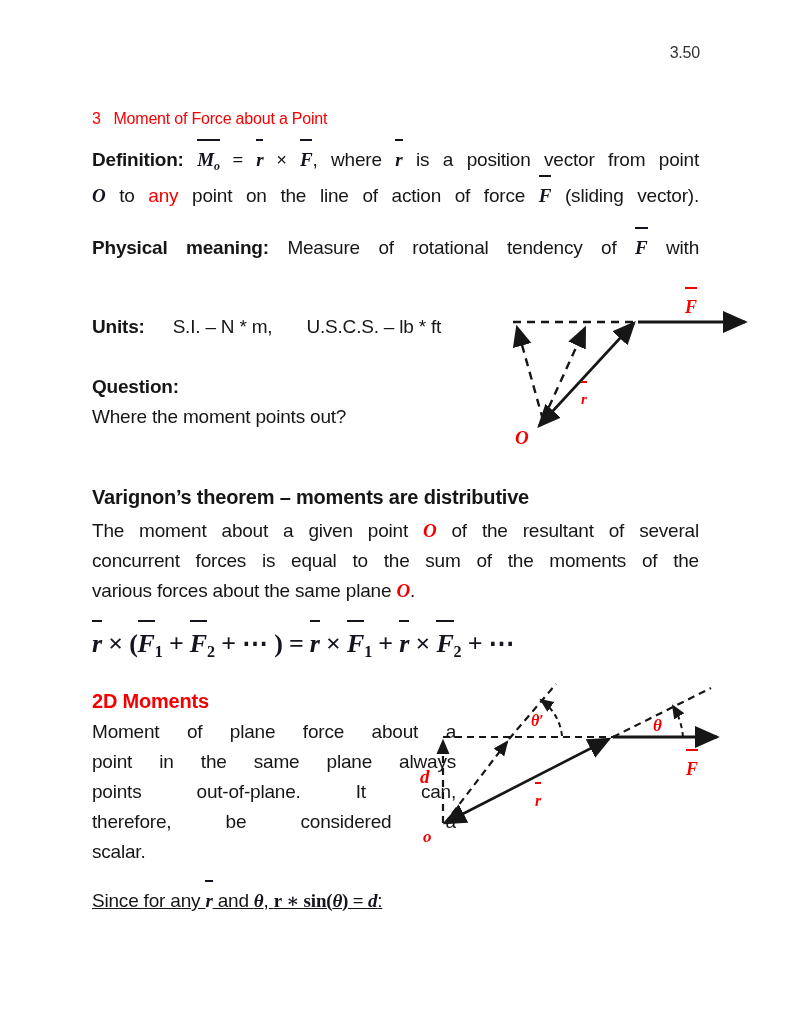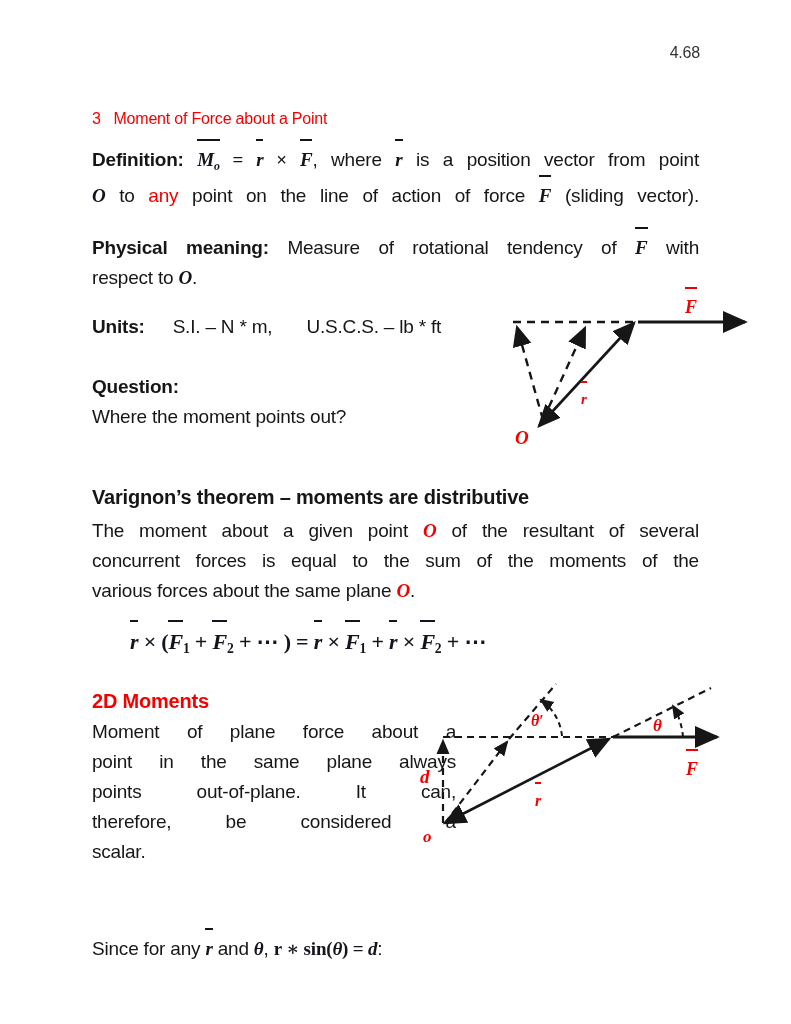--- a/index.html
+++ b/index.html
@@ -12,53 +12,50 @@
   .jline{text-align:justify;text-align-last:justify;line-height:30px;}
   .nline{text-align:left;line-height:30px;}
   
   .m{font-family:"Liberation Serif","DejaVu Serif",serif;font-weight:bold;font-style:italic;color:#14141f;}
   .mo{font-family:"Liberation Serif","DejaVu Serif",serif;font-weight:bold;font-style:normal;color:#14141f;}
   .ov{display:inline-block;border-top:2px solid currentColor;padding-top:9px;line-height:1.02;}
   .sb{font-size:0.62em;vertical-align:-0.3em;}
   .pagenum{font-size:16px;color:#333;text-align:right;}
   .hred{font-size:16px;white-space:pre;}
   .hbold{font-size:20px;font-weight:bold;}
-  .formula{font-size:22px;margin-left:38px;}
+  .formula{font-size:26px;}
   
   .diag{position:absolute;}
   .diag svg{position:absolute;left:0;top:0;}
   .dlbl{position:absolute;font-family:"Liberation Serif","DejaVu Serif",serif;
         font-weight:bold;font-style:italic;color:#f40000;line-height:1;}
   .units-gap1{display:inline-block;width:28px;}
   .units-gap2{display:inline-block;width:34px;}
 </style>
 </head>
 <body>
 
 <div class="page">
 
-  <div class="abs pagenum" style="left:640px;top:44px;width:60px;">4.68</div>
+  <div class="abs pagenum" style="left:640px;top:44px;width:60px;">3.50</div>
 
   <div class="abs hred red" style="left:92px;top:110px;">3   Moment of Force about a Point</div>
 
   <div class="abs" style="left:92px;top:139px;width:607px;">
     <div class="jline">
       <span class="b">Definition: </span><span class="m"><span class="ov"><span>M</span><span class="sb">o</span></span></span><span class="mo"> = </span><span class="m ov">r</span><span class="mo"> × </span><span class="m ov">F</span><span>, where </span><span class="m ov">r</span><span> is a position vector from point</span>
     </div>
     <div class="jline">
       <span class="m">O</span><span> to </span><span class="red">any</span><span> point on the line of action of force </span><span class="m ov">F</span><span> (sliding vector).</span>
     </div>
   </div>
 
   <div class="abs" style="left:92px;top:227px;width:607px;">
     <div class="jline">
       <span class="b">Physical meaning: </span><span>Measure of rotational tendency of </span><span class="m ov">F</span><span> with</span>
-    </div>
-    <div class="nline">
-      <span>respect to </span><span class="m">O</span><span>.</span>
     </div>
   </div>
 
   <div class="abs nline" style="left:92px;top:312px;">
     <span class="b">Units:</span><span class="units-gap1"></span><span>S.I. – N * m,</span><span class="units-gap2"></span><span>U.S.C.S. – lb * ft</span>
   </div>
 
   <div class="abs" style="left:92px;top:372px;width:400px;">
     <div class="nline b">Question:</div>
     <div class="nline">Where the moment points out?</div>
@@ -127,17 +124,17 @@
       <path d="M278,65 A70,70 0 0 0 268,34" stroke="#161616" stroke-width="2" stroke-dasharray="5 4" fill="none" marker-end="url(#ah2)"></path>
     </svg>
     <span class="dlbl" style="left:15px;top:95px;font-size:19px;">d</span>
     <span class="dlbl" style="left:18px;top:156px;font-size:17px;">o</span>
     <span class="dlbl ov" style="left:130px;top:110px;font-size:16px;">r</span>
     <span class="dlbl ov" style="left:281px;top:77px;font-size:18px;">F</span>
     <span class="dlbl" style="left:126px;top:41px;font-size:16px;">θ′</span>
     <span class="dlbl" style="left:248px;top:45px;font-size:17px;">θ</span>
   </div>
 
-  <div class="abs nline" style="left:92px;top:928px;">
+  <div class="abs nline" style="left:92px;top:880px;text-decoration:underline;">
     <span>Since for any </span><span class="m ov">r</span><span> and </span><span class="m">θ</span><span>, </span><span class="mo">r ∗ sin(</span><span class="m">θ</span><span class="mo">) = </span><span class="m">d</span><span>:</span>
   </div>
 
 </div>
 
 </body></html>

